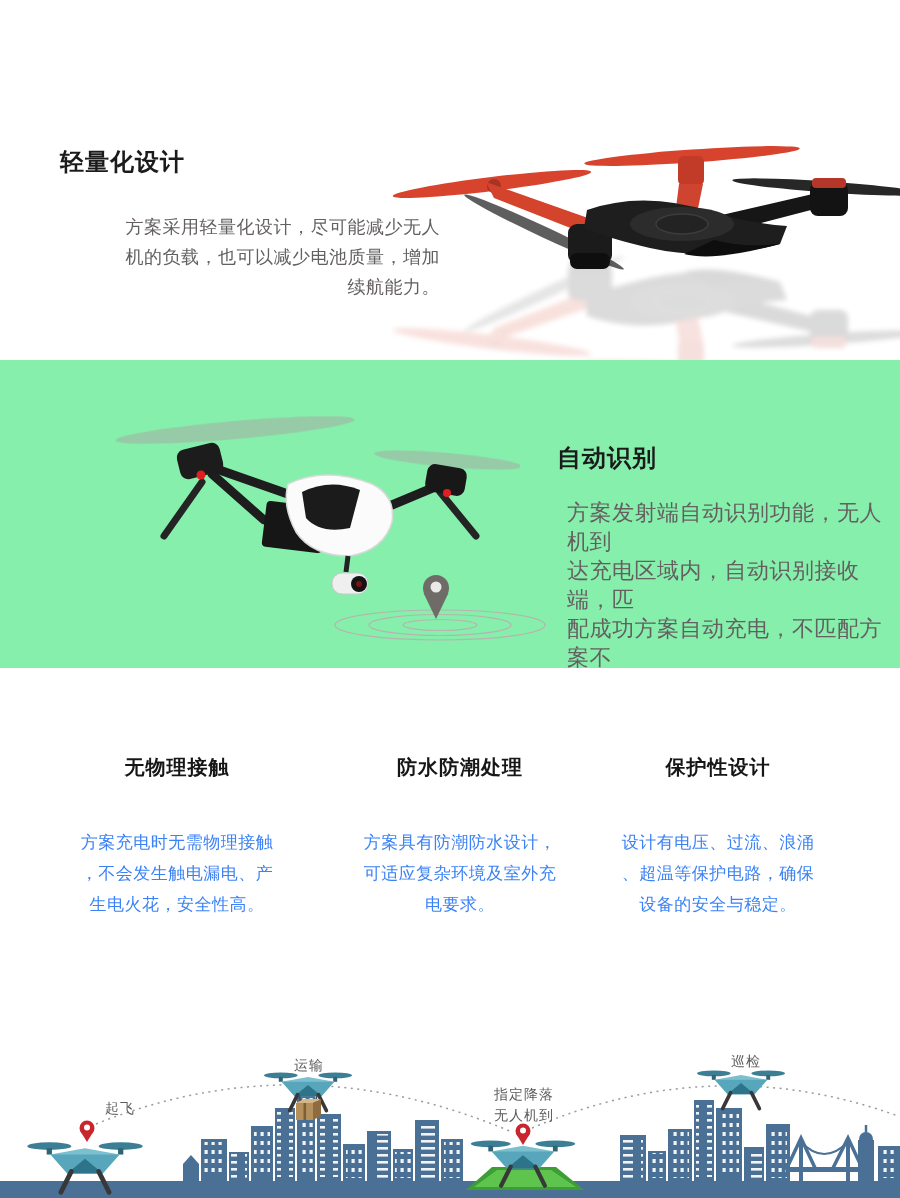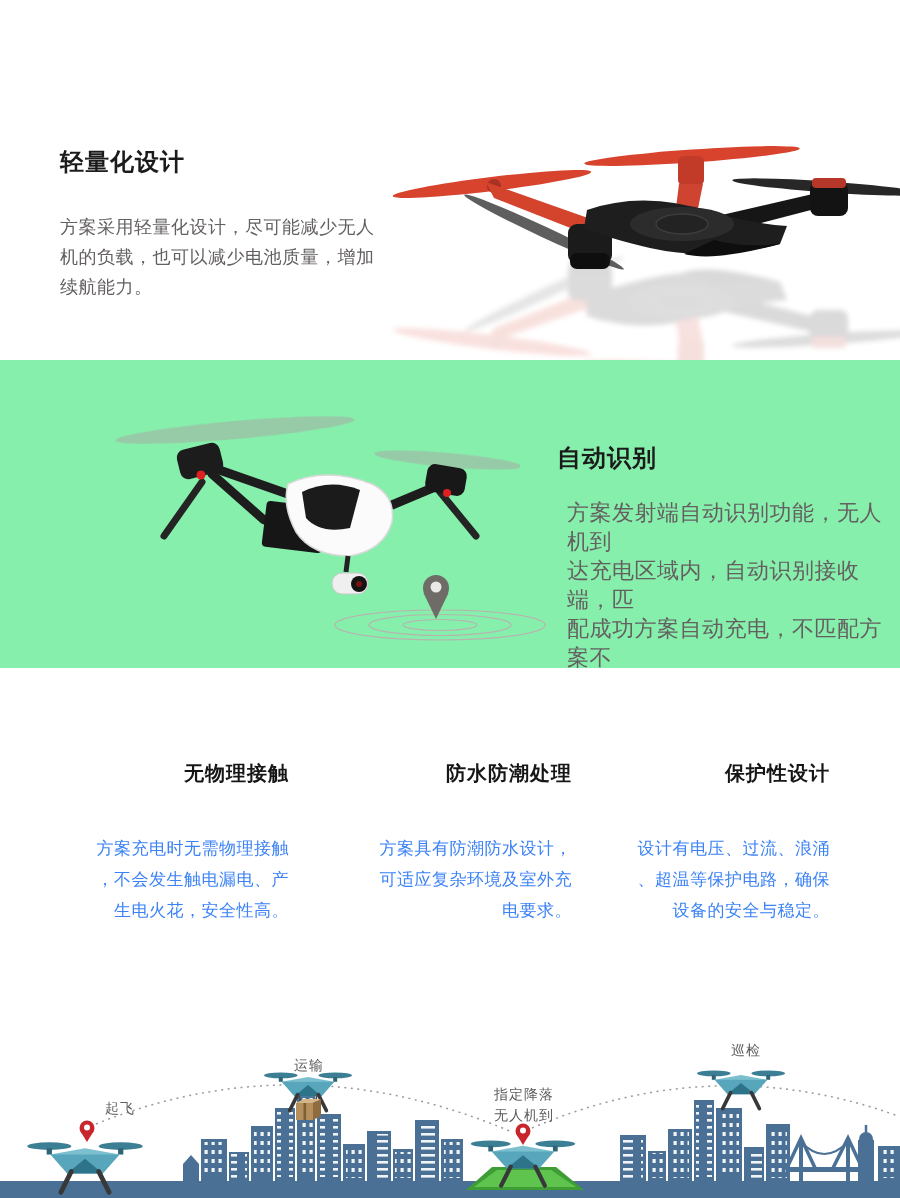--- a/index.html
+++ b/index.html
@@ -5,42 +5,42 @@
   html,body{margin:0;padding:0;}
   body{
     width:900px;height:1198px;position:relative;background:#ffffff;
     font-family:"Liberation Sans","DejaVu Sans",sans-serif;overflow:hidden;
     -webkit-font-smoothing:antialiased;
   }
   .abs{position:absolute;}
   
   .sec1{top:0;left:0;width:900px;height:360px;background:#fff;padding-left:36px;}
   .sec1 .title{left:60px;top:146px;margin:0;font-size:24px;font-weight:bold;color:#1b1b1b;letter-spacing:1px;}
-  .sec1 .body{left:60px;top:212px;width:380px;margin:0;font-size:18px;line-height:30px;color:#646060;white-space:pre-line;letter-spacing:.5px;}
+  .sec1 .body{left:60px;top:212px;width:380px;margin:0;font-size:18px;line-height:30px;color:#646060;white-space:pre-line;letter-spacing:.5px;text-align:right;}
   .hero-svg{left:382px;top:132px;width:518px;height:228px;}
   
   .sec2{top:360px;left:0;width:900px;height:308px;background:#86efac;}
   .inspire-svg{left:50px;top:28px;width:470px;height:230px;}
   .pin-svg{left:328px;top:206px;width:230px;height:78px;}
   .sec2 .title{left:557px;top:82px;margin:0;font-size:24px;font-weight:bold;color:#1b1b1b;letter-spacing:1px;}
   .sec2 .body{left:557px;top:128px;width:330px;margin:10px;font-size:22px;line-height:29px;color:#646060;white-space:pre-line;letter-spacing:.5px;}
   
   .sec3{top:668px;left:0;width:900px;height:372px;background:#fff;}
-  .col{position:absolute;top:92px;width:224px;text-align:right;}
+  .col{position:absolute;top:86px;width:224px;text-align:center;}
   .col .ftitle{margin:0;font-size:20px;font-weight:bold;color:#161616;letter-spacing:1px;}
   .col .fbody{margin:46px 0 0;font-size:17px;line-height:31px;color:#3b82f6;white-space:pre-line;letter-spacing:.5px;}
   .col1{left:65px;} .col2{left:348px;} .col3{left:606px;}
   
   .sec4{top:1040px;left:0;width:900px;height:158px;}
   .journey-svg{left:0;top:0;width:900px;height:158px;}
   .jlabel{position:absolute;color:#5c5c5c;font-size:14px;transform:translateX(-50%);white-space:nowrap;letter-spacing:1px;}
   .lab-takeoff{left:92px;top:60px;margin-left:28px;}
   .lab-transport{left:309px;top:17px;}
   .lab-landing{left:524px;top:44px;text-align:left;line-height:21px;transform:translateX(-50%);}
-  .lab-inspect{left:746px;top:2px;font-family:Liberation Mono, monospace;}
+  .lab-inspect{left:746px;top:13px;font-family:Liberation Mono, monospace;}
 </style>
 </head>
 <body>
 
 <div class="abs sec1">
   <h2 class="abs title">轻量化设计</h2>
   <p class="abs body">方案采用轻量化设计，尽可能减少无人
 机的负载，也可以减少电池质量，增加
 续航能力。</p>
 

